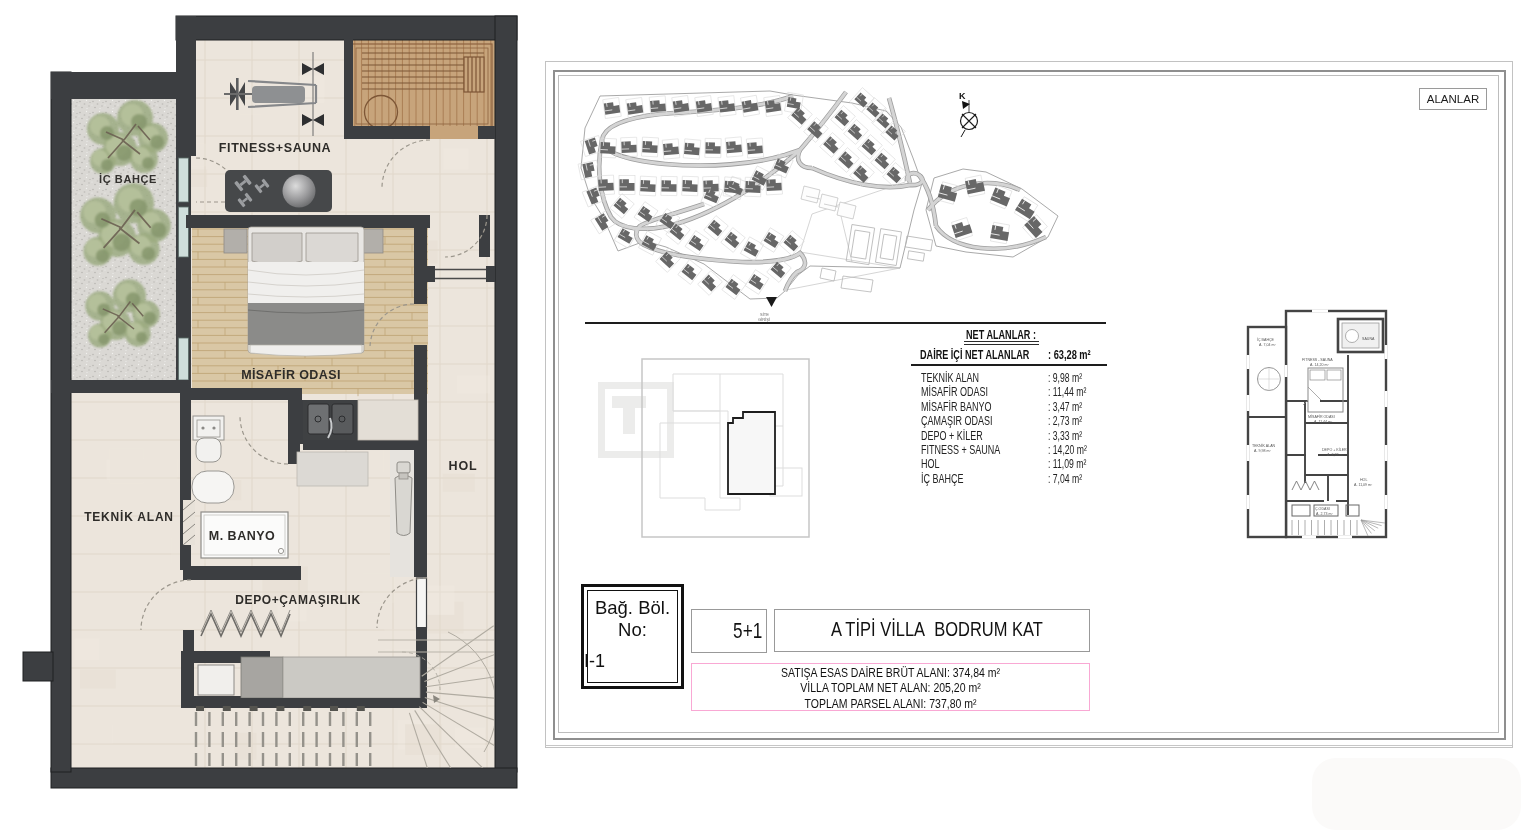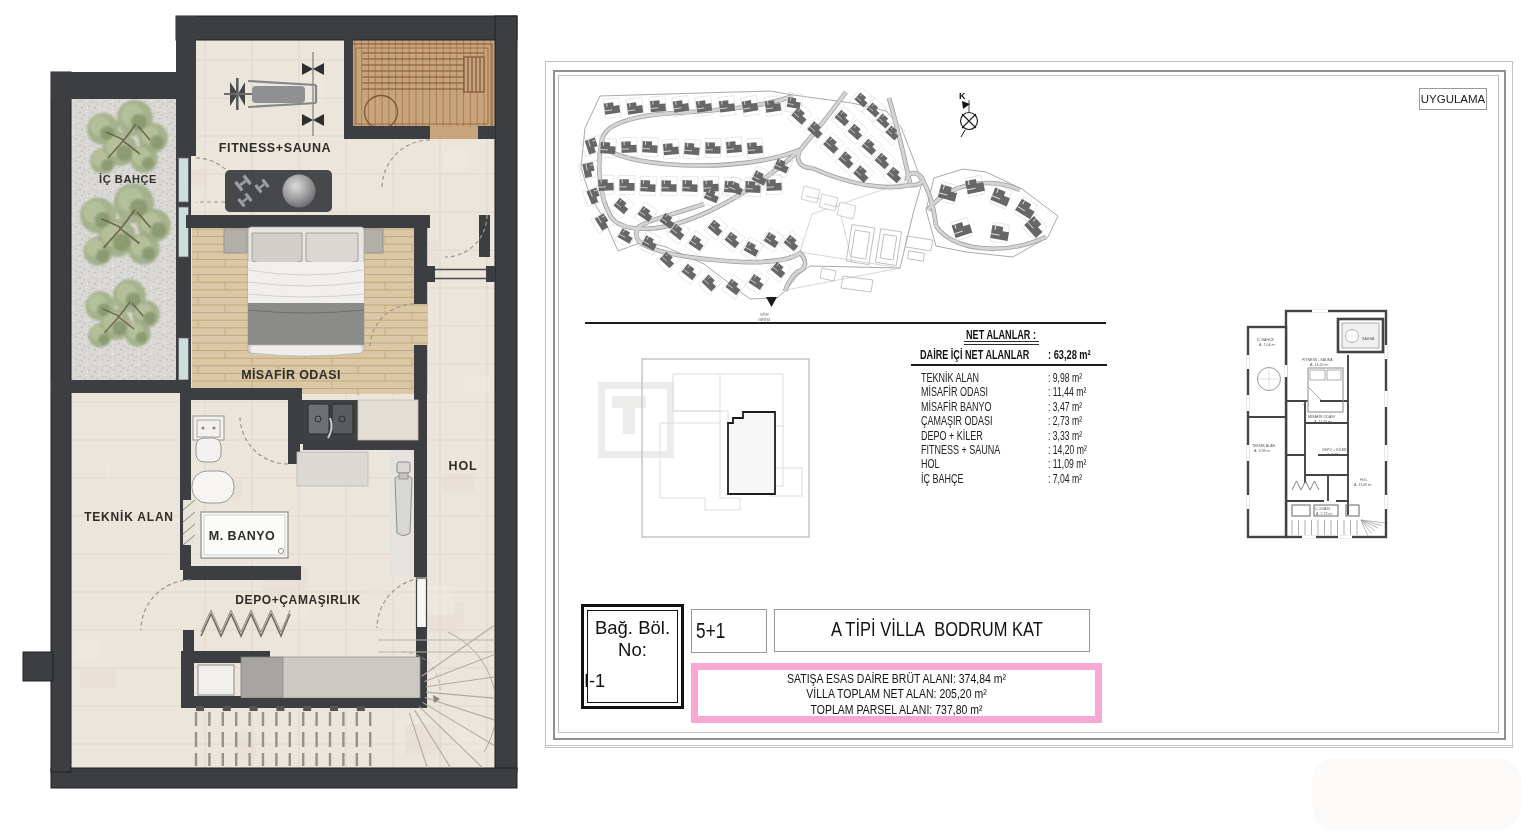--- a/index.html
+++ b/index.html
@@ -609,21 +609,21 @@
       </g>
       <g stroke="#b9b4aa" stroke-width="1">
         <path d="M378,640 h116 M378,652 h116" fill="none"></path>
       </g>
     </svg>
 <div style="position:absolute;left:545px;top:61px;width:966px;height:685px;border:1px solid #c2c2c2"></div>
     <div style="position:absolute;left:553px;top:70px;width:949px;height:666px;border:2px solid #8f8f8f"></div>
     <div style="position:absolute;left:558px;top:75px;width:939px;height:656px;border:1px solid #bdbdbd"></div>
     <div style="position:absolute;left:545px;top:745px;width:967px;height:1px;background:#c6c6c6"></div>
     <div style="position:absolute;left:1312px;top:758px;width:209px;height:72px;background:#fbfaf9;border-radius:24px"></div>
-    <div style="position:absolute;left:1419px;top:88px;width:66px;height:20px;border:1px solid #9a9a9a;font-size:11.5px;color:#1c1c1c;text-align:center;line-height:20px">UYGULAMA</div>
+    <div style="position:absolute;left:1419px;top:88px;width:66px;height:20px;border:1px solid #9a9a9a;font-size:11.5px;color:#1c1c1c;text-align:center;line-height:20px">ALANLAR</div>
 <div style="position:absolute;left:598px;top:382px;width:420px;height:80px;color:#ececeb;font-family:'Liberation Sans',sans-serif">
       <div style="position:absolute;left:0;top:0;width:62px;height:62px;border:7px solid #ececeb"></div>
       <div style="position:absolute;left:14px;top:14px;width:34px;height:12px;background:#ececeb"></div>
       <div style="position:absolute;left:25px;top:22px;width:12px;height:30px;background:#ececeb"></div>
     </div>
     <svg width="240" height="210" viewBox="0 0 240 210" style="position:absolute;left:620px;top:348px" xmlns="http://www.w3.org/2000/svg">
       <rect x="22" y="11" width="167" height="178" fill="none" stroke="#c6c6c6" stroke-width="1.5"></rect>
       <g fill="none" stroke="#dddddd" stroke-width="1">
         <path d="M53,26 h110 v52 h-55 v-15 h-55 Z"></path>
         <path d="M40,75 h60 v75 h20 v12 h-35 v-12 h-45 Z"></path>
@@ -1287,23 +1287,23 @@
         <text x="12" y="147">A. 9,98 m²</text>
         <text x="80" y="146">DEPO + KİLER</text>
         <text x="85" y="151">A. 3,33 m²</text>
         <text x="118" y="176">HOL</text>
         <text x="112" y="181">A. 11,09 m²</text>
         <text x="73" y="205">Ç.ODASI</text>
         <text x="74" y="210">A. 2,73 m²</text>
         <text x="120" y="35">SAUNA</text>
       </g>
     </svg>
-<div style="position:absolute;left:581px;top:604px;width:97px;height:99px;border:3px solid #111;background:#fff">
+<div style="position:absolute;left:581px;top:584px;width:97px;height:99px;border:3px solid #111;background:#fff">
       <div style="position:absolute;left:3px;top:3px;right:3px;bottom:3px;border:1px solid #111"></div>
       <div style="position:absolute;left:0;top:10px;width:100%;text-align:center;font-size:18.5px;color:#111;line-height:22px">Bağ. Böl.<br>No:</div>
       <div style="position:absolute;left:0;top:64px;width:100%;text-align:left;font-size:18px;color:#111">I-1</div>
     </div>
-    <div style="position:absolute;left:691px;top:609px;width:74px;height:42px;border:1px solid #999;background:#fff;font-size:22px;color:#111;text-align:left;line-height:42px"><span style="display:inline-block;transform:scaleX(0.78)">5+1</span></div>
+    <div style="position:absolute;left:691px;top:609px;width:74px;height:42px;border:1px solid #999;background:#fff;font-size:22px;color:#111;text-align:right;line-height:42px"><span style="display:inline-block;transform:scaleX(0.78)">5+1</span></div>
     <div style="position:absolute;left:774px;top:609px;width:314px;height:41px;border:1px solid #999;background:#fff"></div>
     <div style="position:absolute;left:831px;top:609px;width:212px;height:41px;font-size:19.5px;color:#111;line-height:41px;white-space:nowrap;transform-origin:left top;transform:scaleX(0.845)" id="ttl">A TİPİ VİLLA&nbsp; BODRUM KAT</div>
-    <div style="position:absolute;left:691px;top:663px;width:397px;height:46px;border:7px solid #f9a8d4;background:#fff">
+    <div style="position:absolute;left:691px;top:663px;width:397px;height:46px;border:1px solid #f9a8d4;background:#fff">
       <div style="width:100%;transform:scaleX(0.84);transform-origin:center top;font-size:12.5px;color:#111;text-align:center;line-height:15.3px;padding-top:2px">SATIŞA ESAS DAİRE BRÜT ALANI: 374,84 m²<br>VİLLA TOPLAM NET ALAN: 205,20 m²<br>TOPLAM PARSEL ALANI: 737,80 m²</div>
     </div>
 </div>
 </body></html>

